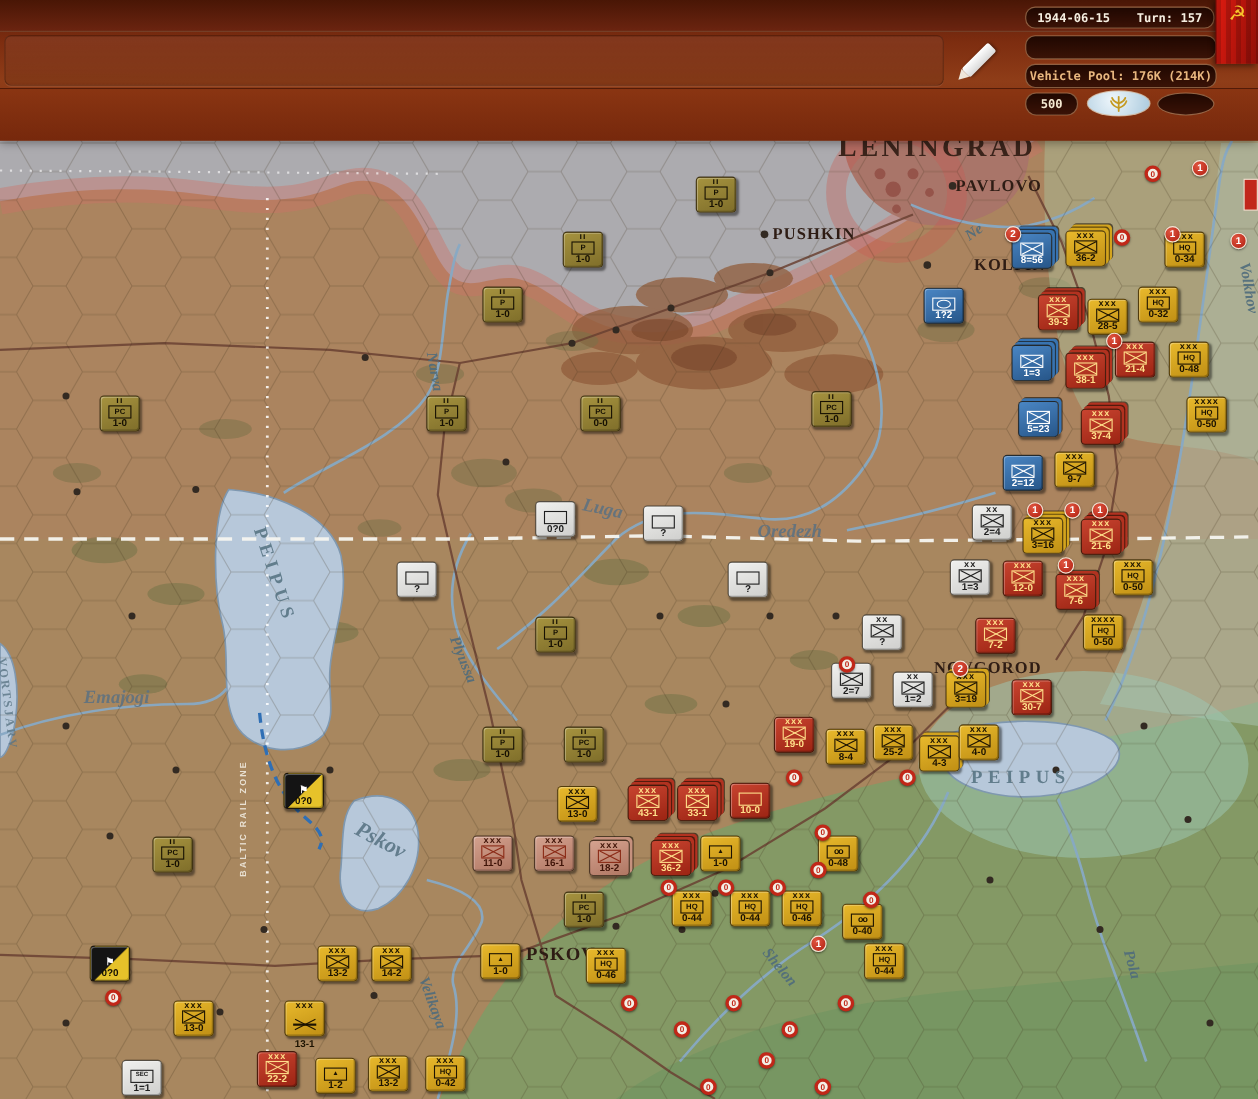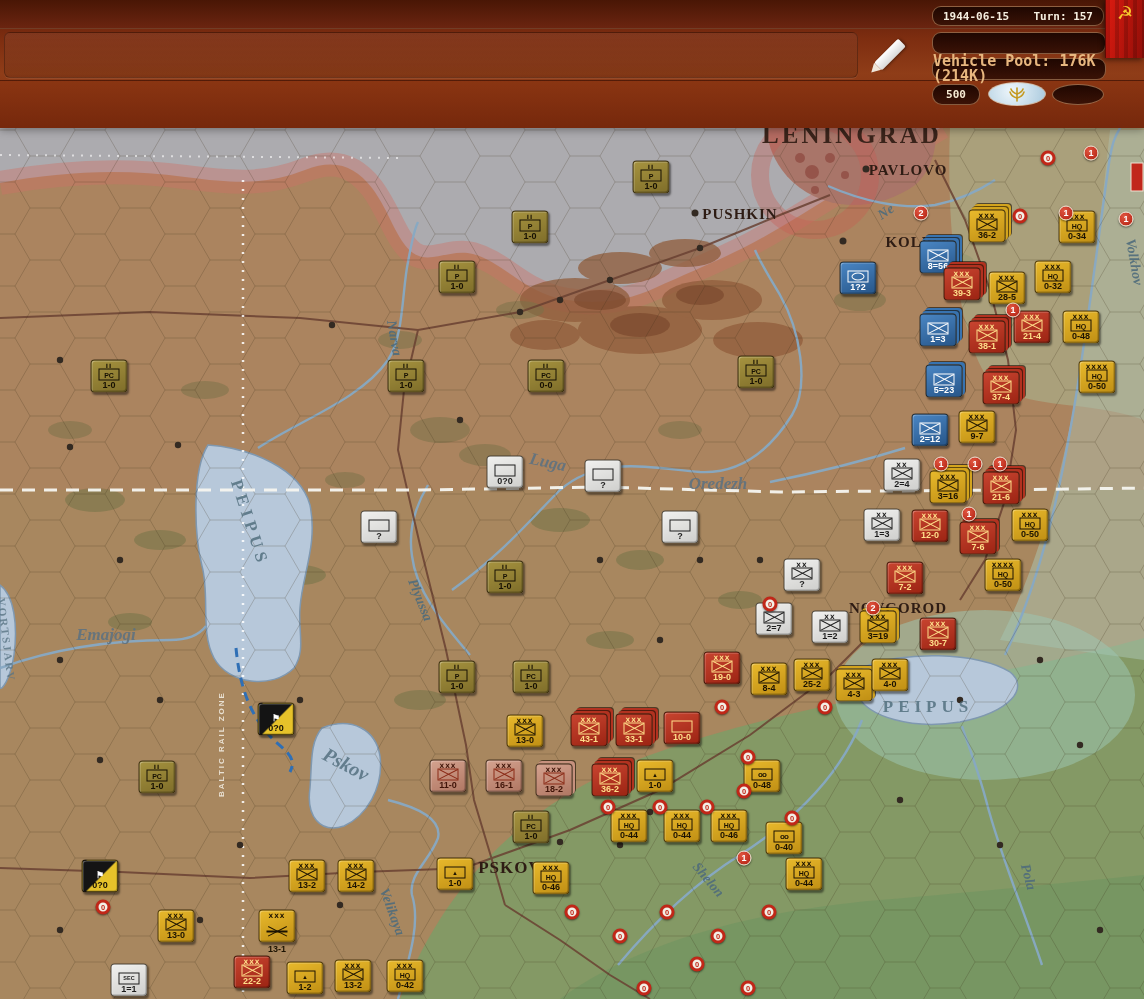--- a/index.html
+++ b/index.html
@@ -24,21 +24,21 @@
     border-radius:2px;transform:rotate(-45deg);position:relative;
     box-shadow:1px 1px 3px rgba(0,0,0,.45);}
   .pencil-body::before{content:"";position:absolute;left:-9px;top:0;
     border-top:5.5px solid transparent;border-bottom:5.5px solid transparent;
     border-right:9px solid #efe6da;}
   .hud-field{position:absolute;background:linear-gradient(#1f0701,#3a1206);
     border:1px solid rgba(215,160,115,.55);border-radius:9px;color:#f5eee0;
     font:700 11px/1 "DejaVu Sans Mono",monospace;display:flex;align-items:center;}
   .hud-date{left:932px;top:6px;width:172px;height:20px;justify-content:space-between;padding:0 10px;box-sizing:border-box;}
   .hud-msg{left:932px;top:32px;width:172px;height:20px;}
-  .hud-pool{left:932px;top:58px;width:172px;height:20px;justify-content:center;color:#e8b77f;font-size:15px;}
+  .hud-pool{left:932px;top:58px;width:172px;height:20px;justify-content:center;color:#e8b77f;font-size:11px;}
   .hud-pill{position:absolute;left:932px;top:84px;width:46px;height:19px;border-radius:10px;
     background:linear-gradient(#1f0701,#3a1206);border:1px solid rgba(215,160,115,.55);
     color:#f5e9d2;font:700 11px/1 "DejaVu Sans Mono",monospace;
     display:flex;align-items:center;justify-content:center;cursor:pointer;}
   .hud-oval{position:absolute;border-radius:50%;border:1px solid rgba(215,160,115,.6);cursor:pointer;}
   .hud-oval.wheat{left:988px;top:82px;width:56px;height:22px;
     background:radial-gradient(circle at 40% 35%,#eef6fb,#a9c9dd);
     display:flex;align-items:center;justify-content:center;}
   .hud-oval.dark{left:1052px;top:84px;width:50px;height:19px;
     background:linear-gradient(#1f0701,#3a1206);}
@@ -389,21 +389,21 @@
       <div class="unit t-pt" style="left: 276px; top: 719px;">
         <div class="ech"></div>
         <div class="sym r">⚑</div>
         <div class="val">0?0</div>
       </div>
       <div class="unit t-pt" style="left: 100px; top: 876px;">
         <div class="ech"></div>
         <div class="sym r">⚑</div>
         <div class="val">0?0</div>
       </div>
-      <div class="unit t-b st3" style="left: 938px; top: 257px;">
+      <div class="unit t-b st3" style="left: 938px; top: 228px;">
         <div class="ech"></div>
         <div class="sym x"></div>
         <div class="val">8=56</div>
       </div>
       <div class="unit t-b" style="left: 858px; top: 278px;">
         <div class="ech"></div>
         <div class="sym armor"></div>
         <div class="val">1?2</div>
       </div>
       <div class="unit t-b st3" style="left: 938px; top: 330px;">

